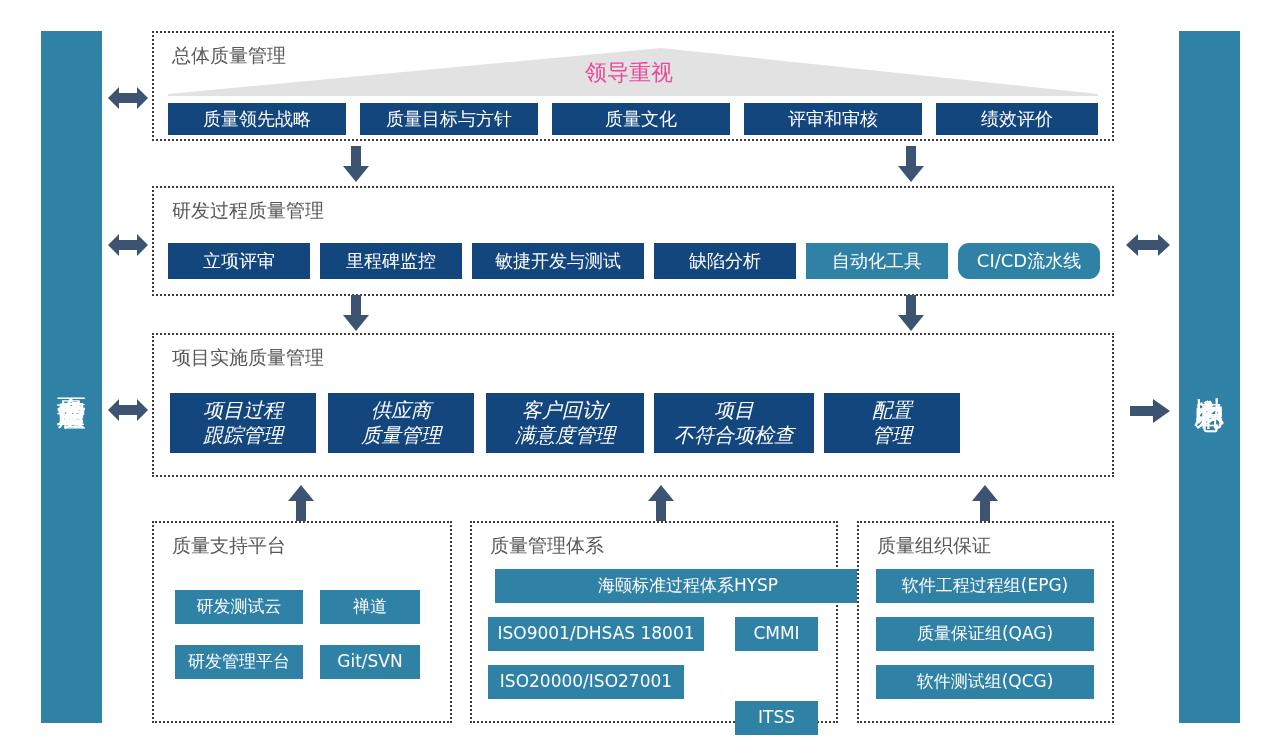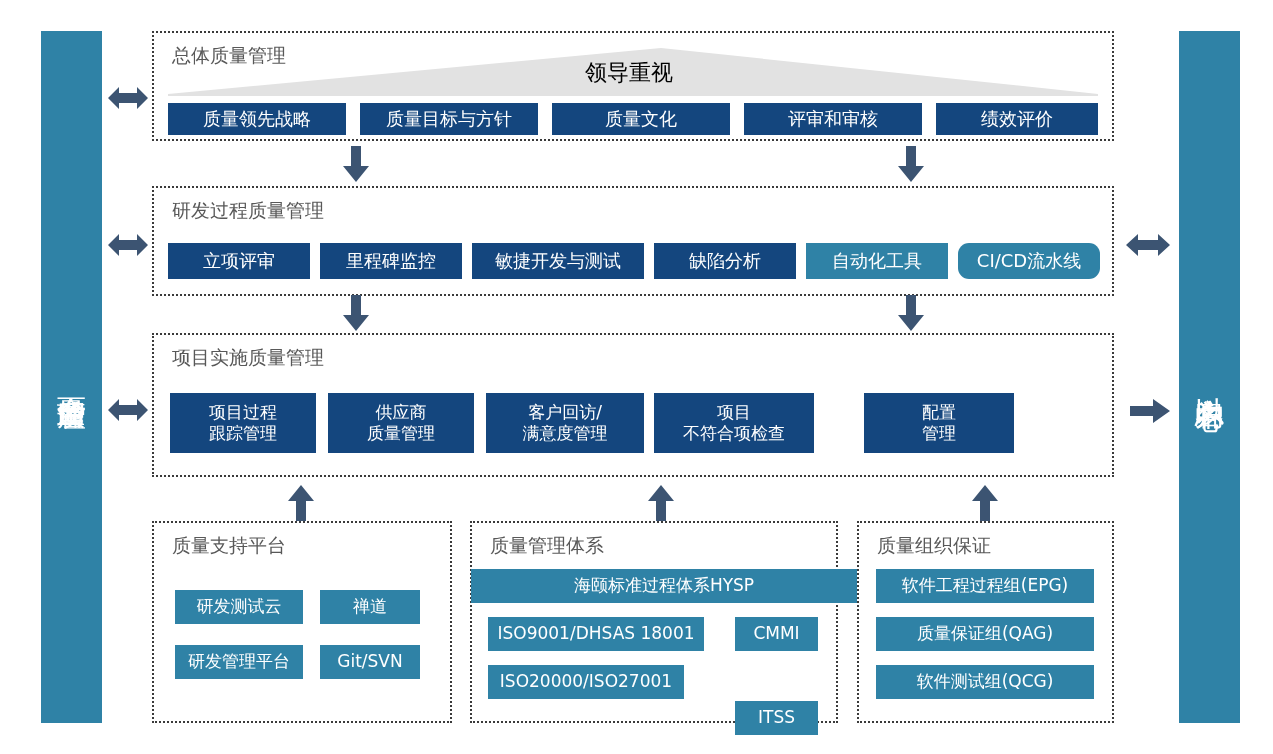--- a/index.html
+++ b/index.html
@@ -71,41 +71,41 @@
     color: #ffffff;
     box-sizing: border-box;
     line-height: 1.25;
     white-space: pre-line;
   }
   .chip.navy { background: #14467E; }
   .chip.teal { background: #2F82A6; }
 
   .row1-chip { height: 32px; font-size: 18px; top: 103px; }
   .row2-chip { height: 36px; font-size: 18px; top: 243px; }
-  .row3-chip { height: 60px; font-size: 17px; top: 393px; }
+  .row3-chip { height: 60px; font-size: 20px; top: 393px; font-style: italic; }
 
   .sm-chip   { height: 34px; font-size: 17px; }
   .sys-chip  { height: 34px; font-size: 17px; }
   .org-chip  { height: 34px; font-size: 17px; }
 
   
   #leadership-banner {
     position: absolute;
     left: 168px;
     top: 48px;
     width: 930px;
     height: 48px;
   }
   #leadership-banner svg { display: block; width: 100%; height: 100%; }
   #leadership-label {
     position: absolute;
     left: 585px;
     top: 58px;
     font-size: 22px;
-    color: #000000;
+    color: #ec4899;
     white-space: nowrap;
   }
 
   
   .arrow {
     position: absolute;
     color: #3C5472;
   }
   .arrow svg { display: block; }
 </style>
@@ -155,35 +155,35 @@
   </div>
 
   <div class="chip navy row3-chip" style="left:170px; width:146px;">项目过程
 跟踪管理</div>
   <div class="chip navy row3-chip" style="left:328px; width:146px;">供应商
 质量管理</div>
   <div class="chip navy row3-chip" style="left:486px; width:158px;">客户回访/
 满意度管理</div>
   <div class="chip navy row3-chip" style="left:654px; width:160px;">项目
 不符合项检查</div>
-  <div class="chip navy row3-chip" style="left:864px; width:150px;">配置
+  <div class="chip navy row3-chip" style="left:824px; width:136px;">配置
 管理</div>
 
   <div class="panel" id="panel-support">
     <div class="panel-title">质量支持平台</div>
   </div>
   <div class="chip teal sm-chip" style="left:175px; top:590px; width:128px;">研发测试云</div>
   <div class="chip teal sm-chip" style="left:320px; top:590px; width:100px;">禅道</div>
   <div class="chip teal sm-chip" style="left:175px; top:645px; width:128px;">研发管理平台</div>
   <div class="chip teal sm-chip" style="left:320px; top:645px; width:100px;">Git/SVN</div>
 
   <div class="panel" id="panel-system">
     <div class="panel-title">质量管理体系</div>
   </div>
-  <div class="chip teal sys-chip" style="left:471px; top:569px; width:386px;">海颐标准过程体系HYSP</div>
+  <div class="chip teal sys-chip" style="left:495px; top:569px; width:386px;">海颐标准过程体系HYSP</div>
   <div class="chip teal sys-chip" style="left:488px; top:617px; width:216px;">ISO9001/DHSAS 18001</div>
   <div class="chip teal sys-chip" style="left:735px; top:617px; width:83px;">CMMI</div>
   <div class="chip teal sys-chip" style="left:488px; top:665px; width:196px;">ISO20000/ISO27001</div>
   <div class="chip teal sys-chip" style="left:735px; top:665px; width:83px;margin-top:36px;">ITSS</div>
 
   <div class="panel" id="panel-org">
     <div class="panel-title">质量组织保证</div>
   </div>
   <div class="chip teal org-chip" style="left:876px; top:569px; width:218px;">软件工程过程组(EPG)</div>
   <div class="chip teal org-chip" style="left:876px; top:617px; width:218px;">质量保证组(QAG)</div>

